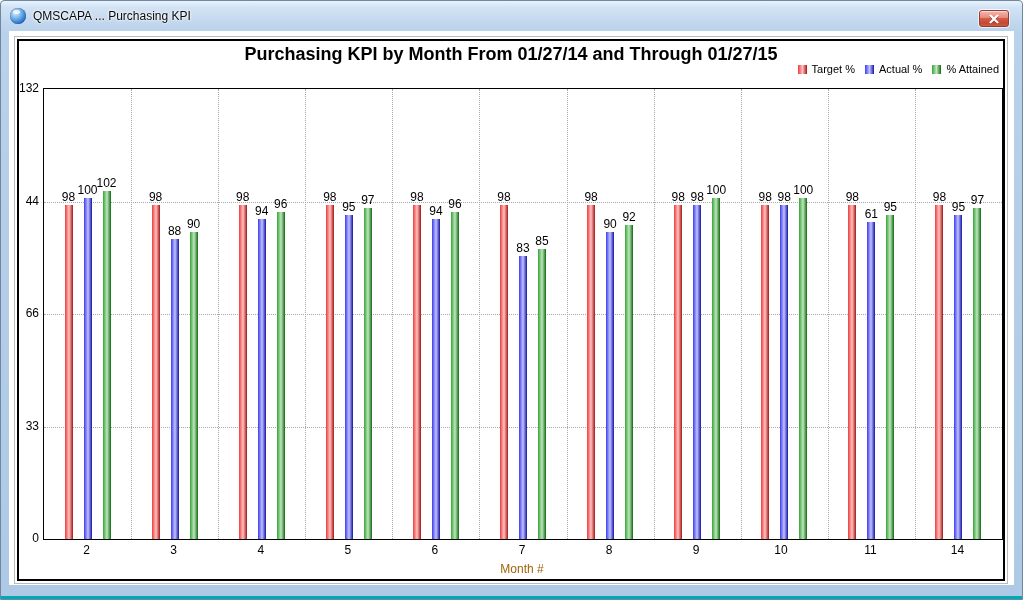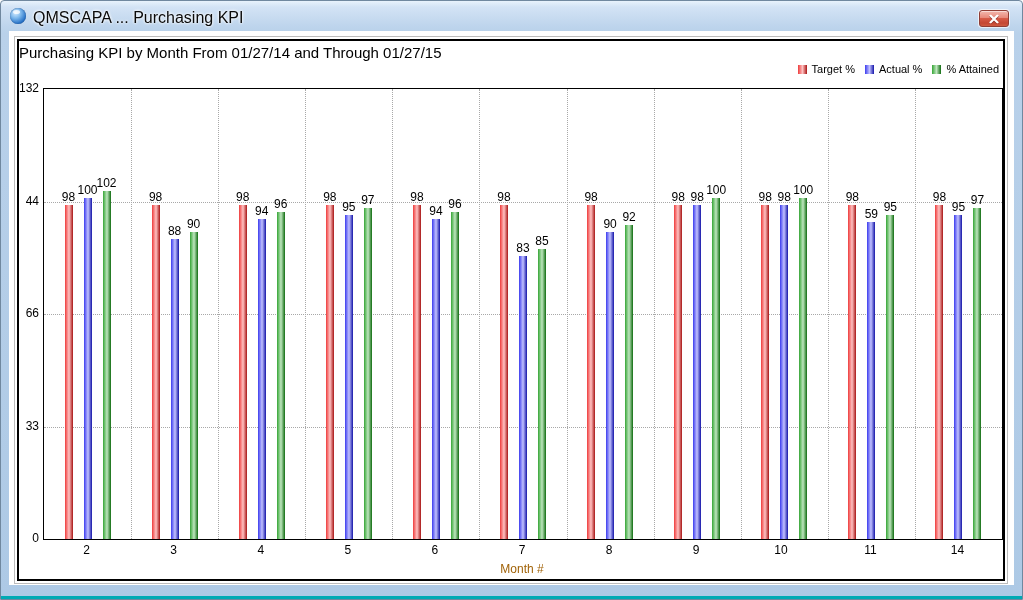--- a/index.html
+++ b/index.html
@@ -6,31 +6,31 @@
     font-family:"Liberation Sans","DejaVu Sans",sans-serif;}
   .window{position:absolute;inset:0;box-sizing:border-box;
     border:1px solid #70889f;border-radius:4px 4px 0 0;
     background:linear-gradient(180deg,#e8f2fc 0px,#d3e3f5 6px,#bdd4ec 26px,#b9d1ea 32px,#adc9e5 100%);}
   .titlebar{position:absolute;left:0;top:0;right:0;height:30px;}
   .app-icon{position:absolute;left:9px;top:7px;width:16px;height:16px;border-radius:50%;
     background:radial-gradient(circle at 35% 30%,#d6ecff 0%,#7db8ec 35%,#2a74c8 70%,#0c4e9a 100%);
     box-shadow:inset 0 0 1px #083c7a;}
   .app-icon:after{content:"";position:absolute;left:3px;top:2px;width:7px;height:4px;border-radius:50%;
     background:rgba(255,255,255,.75);}
-  .title-text{position:absolute;left:32px;top:8px;font-size:16px;color:#0a0a0a;
+  .title-text{position:absolute;left:32px;top:8px;font-size:12px;color:#0a0a0a;
     text-shadow:0 0 3px #fff,0 0 3px #fff;white-space:nowrap;}
   .close-btn{position:absolute;right:13px;top:9px;width:30px;height:17px;border-radius:3px;
     border:1px solid #913d34;box-sizing:border-box;cursor:default;
     background:linear-gradient(180deg,#f3b8ae 0%,#e88a7b 45%,#d75b47 50%,#c44733 80%,#d05a40 100%);
     box-shadow:0 0 0 1px rgba(255,255,255,.65),inset 0 1px 0 rgba(255,255,255,.5);}
   .close-btn svg{position:absolute;left:50%;top:50%;transform:translate(-50%,-50%);}
   .client{position:absolute;left:8px;right:8px;top:30px;bottom:14px;background:#ffffff;}
   .chart-panel{position:absolute;left:8px;top:8px;right:9px;bottom:4px;background:#fff;
     border:2px solid #000;outline:1px solid #bcbcbc;outline-offset:2px;}
-  .chart-title{position:absolute;top:3px;left:0;right:0;font-size:15px;color:#000;}
+  .chart-title{position:absolute;top:3px;left:0;right:0;text-align:center;font-size:18px;color:#000;font-weight:bold;}
   .legend{position:absolute;top:22px;right:4px;display:flex;align-items:center;font-size:11px;color:#000;}
   .legend-item{display:flex;align-items:center;margin-left:10px;}
   .legend-swatch{width:9px;height:9px;margin-right:5px;}
   .y-labels{position:absolute;left:0;top:47px;width:22px;height:450px;font-size:12px;}
   .y-labels span{position:absolute;right:2px;text-align:right;padding-left:12px;}
   .plot{position:absolute;left:24px;top:47px;width:958px;height:450px;border:1px solid #000;background:#fff;}
   .hgrid{position:absolute;left:0;right:0;height:0;border-top:1px dotted #a8a8a8;}
   .vgrid{position:absolute;top:0;bottom:0;width:0;border-left:1px dotted #a8a8a8;}
   .bar{position:absolute;width:8px;}
   .bar-label{position:absolute;width:28px;text-align:center;font-size:12px;color:#000;}
@@ -125,21 +125,21 @@
           <div class="bar-label" style="left: 377.909px; top: 115px;">94</div>
           <div class="bar" style="left: 475px; top: 167px; height: 283px; background: linear-gradient(90deg, rgb(59, 59, 238) 0%, rgb(194, 194, 255) 50%, rgb(20, 20, 168) 100%);"></div>
           <div class="bar-label" style="left: 465px; top: 152px;">83</div>
           <div class="bar" style="left: 562.091px; top: 143px; height: 307px; background: linear-gradient(90deg, rgb(59, 59, 238) 0%, rgb(194, 194, 255) 50%, rgb(20, 20, 168) 100%);"></div>
           <div class="bar-label" style="left: 552.091px; top: 128px;">90</div>
           <div class="bar" style="left: 649.182px; top: 116px; height: 334px; background: linear-gradient(90deg, rgb(59, 59, 238) 0%, rgb(194, 194, 255) 50%, rgb(20, 20, 168) 100%);"></div>
           <div class="bar-label" style="left: 639.182px; top: 101px;">98</div>
           <div class="bar" style="left: 736.273px; top: 116px; height: 334px; background: linear-gradient(90deg, rgb(59, 59, 238) 0%, rgb(194, 194, 255) 50%, rgb(20, 20, 168) 100%);"></div>
           <div class="bar-label" style="left: 726.273px; top: 101px;">98</div>
           <div class="bar" style="left: 823.364px; top: 133px; height: 317px; background: linear-gradient(90deg, rgb(59, 59, 238) 0%, rgb(194, 194, 255) 50%, rgb(20, 20, 168) 100%);"></div>
-          <div class="bar-label" style="left: 813.364px; top: 118px;">59</div>
+          <div class="bar-label" style="left: 813.364px; top: 118px;">61</div>
           <div class="bar" style="left: 910.455px; top: 126px; height: 324px; background: linear-gradient(90deg, rgb(59, 59, 238) 0%, rgb(194, 194, 255) 50%, rgb(20, 20, 168) 100%);"></div>
           <div class="bar-label" style="left: 900.455px; top: 111px;">95</div>
           <div class="bar" style="left: 58.5455px; top: 102px; height: 348px; background: linear-gradient(90deg, rgb(53, 165, 53) 0%, rgb(191, 230, 191) 50%, rgb(15, 108, 15) 100%);"></div>
           <div class="bar-label" style="left: 48.5455px; top: 87px; text-align: center;">102</div>
           <div class="bar" style="left: 145.636px; top: 143px; height: 307px; background: linear-gradient(90deg, rgb(53, 165, 53) 0%, rgb(191, 230, 191) 50%, rgb(15, 108, 15) 100%);"></div>
           <div class="bar-label" style="left: 135.636px; top: 128px;">90</div>
           <div class="bar" style="left: 232.727px; top: 123px; height: 327px; background: linear-gradient(90deg, rgb(53, 165, 53) 0%, rgb(191, 230, 191) 50%, rgb(15, 108, 15) 100%);"></div>
           <div class="bar-label" style="left: 222.727px; top: 108px;">96</div>
           <div class="bar" style="left: 319.818px; top: 119px; height: 331px; background: linear-gradient(90deg, rgb(53, 165, 53) 0%, rgb(191, 230, 191) 50%, rgb(15, 108, 15) 100%);"></div>
           <div class="bar-label" style="left: 309.818px; top: 104px;">97</div>

